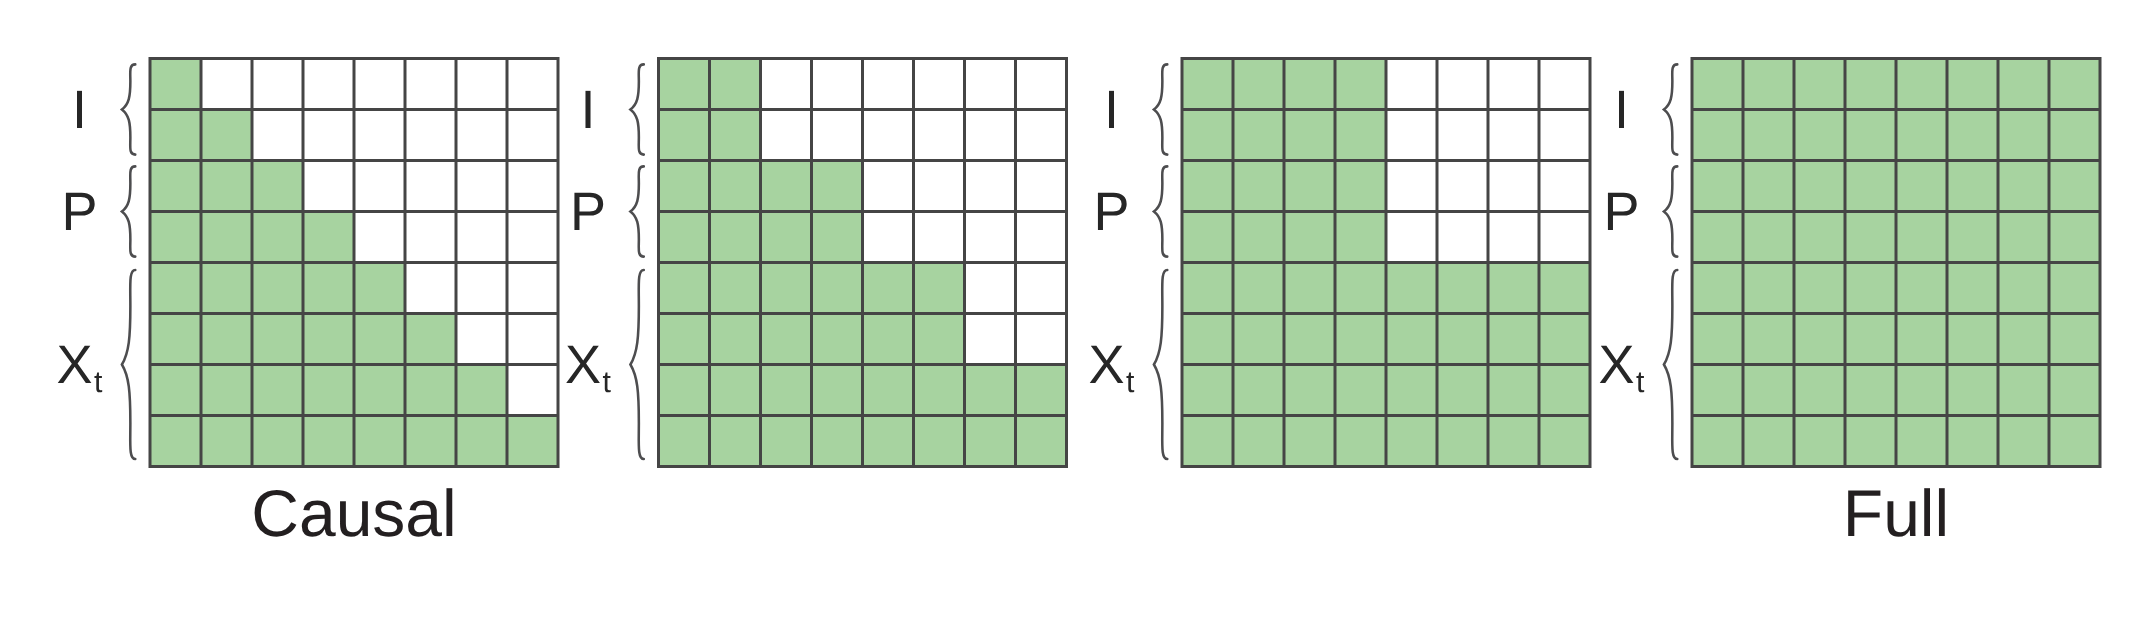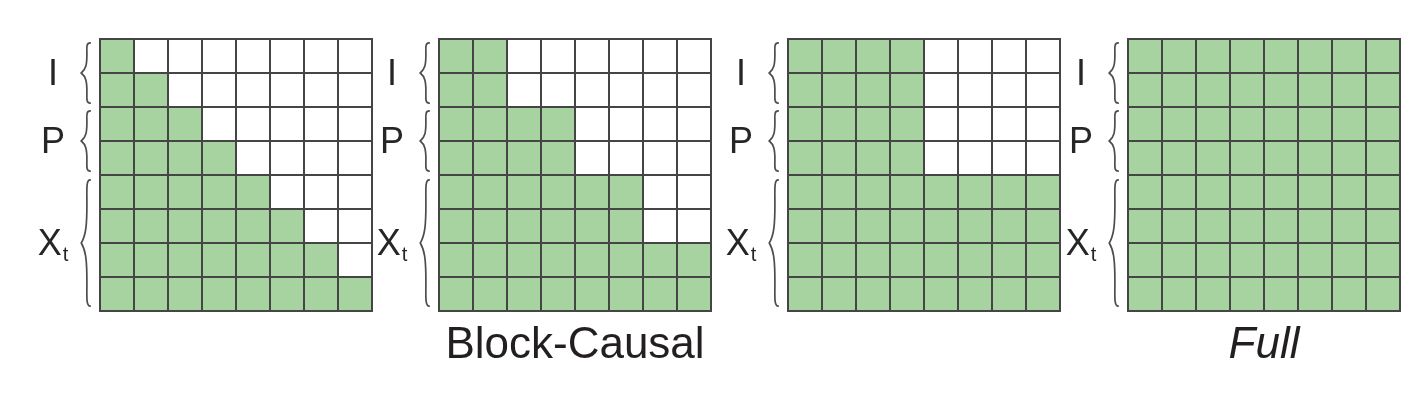--- a/index.html
+++ b/index.html
@@ -157,20 +157,21 @@
         <div class="cell" style="background: rgb(255, 255, 255);"></div>
         <div class="cell" style="background: rgb(167, 211, 160);"></div>
         <div class="cell" style="background: rgb(167, 211, 160);"></div>
         <div class="cell" style="background: rgb(167, 211, 160);"></div>
         <div class="cell" style="background: rgb(167, 211, 160);"></div>
         <div class="cell" style="background: rgb(167, 211, 160);"></div>
         <div class="cell" style="background: rgb(167, 211, 160);"></div>
         <div class="cell" style="background: rgb(167, 211, 160);"></div>
         <div class="cell" style="background: rgb(167, 211, 160);"></div>
       </div>
+      <div class="title" style="color: rgb(35, 31, 32);">Causal</div>
     </div>
     <div class="panel" style="left: 368px;">
       <div class="labels">
         <div class="row-label" style="color: rgb(38, 38, 38); top: 35px;"><span>I</span></div>
         <svg class="brace" viewBox="0 0 16 100" preserveAspectRatio="none" style="top: 4px; height: 62px;">
           <path d="M13 1.5 C8.5 1.5 9.5 9 9.5 20 C9.5 36 8.5 44 3.5 50 C8.5 56 9.5 64 9.5 80 C9.5 91 8.5 98.5 13 98.5" fill="none" stroke="#4d4d4f" stroke-width="1.7" stroke-linecap="round" vector-effect="non-scaling-stroke"></path>
         </svg>
         <div class="row-label" style="color: rgb(38, 38, 38); top: 103px;"><span>P</span></div>
         <svg class="brace" viewBox="0 0 16 100" preserveAspectRatio="none" style="top: 72px; height: 62px;">
           <path d="M13 1.5 C8.5 1.5 9.5 9 9.5 20 C9.5 36 8.5 44 3.5 50 C8.5 56 9.5 64 9.5 80 C9.5 91 8.5 98.5 13 98.5" fill="none" stroke="#4d4d4f" stroke-width="1.7" stroke-linecap="round" vector-effect="non-scaling-stroke"></path>
@@ -239,21 +240,20 @@
         <div class="cell" style="background: rgb(167, 211, 160);"></div>
         <div class="cell" style="background: rgb(167, 211, 160);"></div>
         <div class="cell" style="background: rgb(167, 211, 160);"></div>
         <div class="cell" style="background: rgb(167, 211, 160);"></div>
         <div class="cell" style="background: rgb(167, 211, 160);"></div>
         <div class="cell" style="background: rgb(167, 211, 160);"></div>
         <div class="cell" style="background: rgb(167, 211, 160);"></div>
         <div class="cell" style="background: rgb(167, 211, 160);"></div>
         <div class="cell" style="background: rgb(167, 211, 160);"></div>
       </div>
-      <div class="title" style="color: rgb(35, 31, 32);">Block-Causal</div>
     </div>
     <div class="panel" style="left: 717px;">
       <div class="labels">
         <div class="row-label" style="color: rgb(38, 38, 38); top: 35px;"><span>I</span></div>
         <svg class="brace" viewBox="0 0 16 100" preserveAspectRatio="none" style="top: 4px; height: 62px;">
           <path d="M13 1.5 C8.5 1.5 9.5 9 9.5 20 C9.5 36 8.5 44 3.5 50 C8.5 56 9.5 64 9.5 80 C9.5 91 8.5 98.5 13 98.5" fill="none" stroke="#4d4d4f" stroke-width="1.7" stroke-linecap="round" vector-effect="non-scaling-stroke"></path>
         </svg>
         <div class="row-label" style="color: rgb(38, 38, 38); top: 103px;"><span>P</span></div>
         <svg class="brace" viewBox="0 0 16 100" preserveAspectRatio="none" style="top: 72px; height: 62px;">
           <path d="M13 1.5 C8.5 1.5 9.5 9 9.5 20 C9.5 36 8.5 44 3.5 50 C8.5 56 9.5 64 9.5 80 C9.5 91 8.5 98.5 13 98.5" fill="none" stroke="#4d4d4f" stroke-width="1.7" stroke-linecap="round" vector-effect="non-scaling-stroke"></path>
@@ -404,15 +404,15 @@
         <div class="cell" style="background: rgb(167, 211, 160);"></div>
         <div class="cell" style="background: rgb(167, 211, 160);"></div>
         <div class="cell" style="background: rgb(167, 211, 160);"></div>
         <div class="cell" style="background: rgb(167, 211, 160);"></div>
         <div class="cell" style="background: rgb(167, 211, 160);"></div>
         <div class="cell" style="background: rgb(167, 211, 160);"></div>
         <div class="cell" style="background: rgb(167, 211, 160);"></div>
         <div class="cell" style="background: rgb(167, 211, 160);"></div>
         <div class="cell" style="background: rgb(167, 211, 160);"></div>
       </div>
-      <div class="title" style="color: rgb(35, 31, 32); font-style: italic;">Full</div>
+      <div class="title" style="color: rgb(35, 31, 32);">Full</div>
     </div>
   </div>
 
 </body></html>

